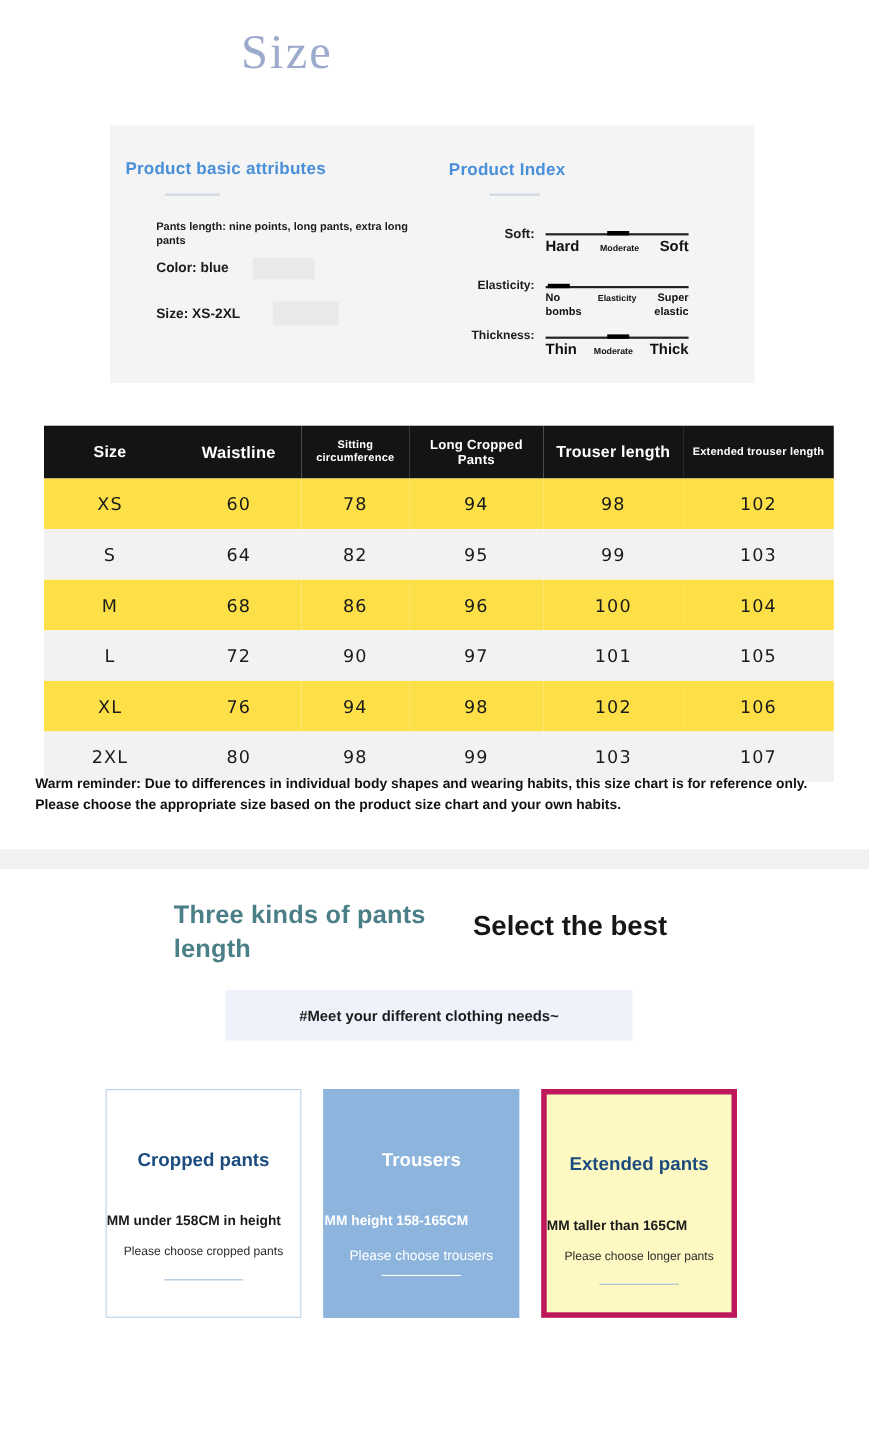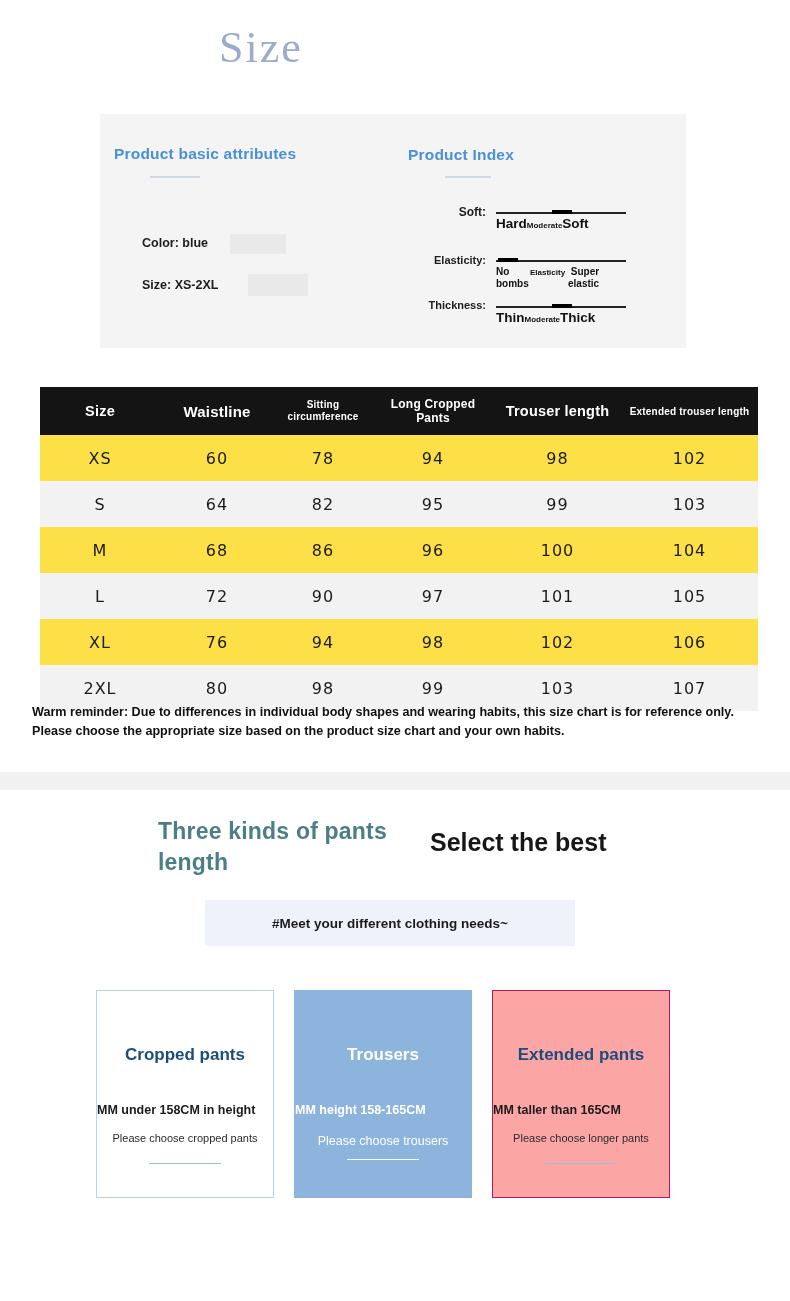--- a/index.html
+++ b/index.html
@@ -114,20 +114,21 @@
   .idx-marker {
     position: absolute;
     width: 20px;
     height: 4px;
     background: #000;
   }
   .idx-ticks {
     position: absolute;
     width: 130px;
     display: flex;
+    justify-content: space-between;
     align-items: baseline;
   }
   .idx-ticks span {
     font-weight: bold;
     color: #111;
     line-height: 12px;
   }
   .tick-big { font-size: 13.5px; }
   .tick-small { font-size: 8px; }
   .tick-two {
@@ -252,21 +253,21 @@
   }
   .card {
     position: absolute;
     top: 0;
     width: 178px;
     height: 208px;
     box-sizing: border-box;
   }
   .card-1 { left: 0;   border: 1px solid #b9d3ea; background: #fff; }
   .card-2 { left: 198px; background: #8cb4dd; border: 1px solid #8cb4dd; }
-  .card-3 { left: 396px; border: 1px solid #be185d; background: #fca5a5; }
+  .card-3 { left: 396px; border: 5px solid #be185d; background: #fef9c3; }
 
   .card-title {
     position: absolute;
     left: 0;
     right: 0;
     top: 54px;
     text-align: center;
     font-size: 17px;
     font-weight: bold;
     color: #1b4c7d;
@@ -317,20 +318,21 @@
 </div>
 
 <div class="info-panel">
 
   <div class="panel-col-title attr-title">Product basic attributes</div>
   <div class="rule attr-rule"></div>
 
   <div class="attr-hl hl-2"></div>
   <div class="attr-hl hl-3"></div>
 
+  <div class="attr-line attr-1">Pants length: nine points, long pants, extra long pants</div>
   <div class="attr-line attr-2">Color: blue</div>
   <div class="attr-line attr-3">Size: XS-2XL</div>
 
   <div class="panel-col-title idx-title">Product Index</div>
   <div class="rule idx-rule"></div>
 
   <div class="idx-row">
     <div class="idx-label" style="left:330px; top:91px; width:56px;">Soft:</div>
     <div class="idx-track" style="left:396px; top:98px;"></div>
     <div class="idx-marker" style="left:452px; top:96px;"></div>

